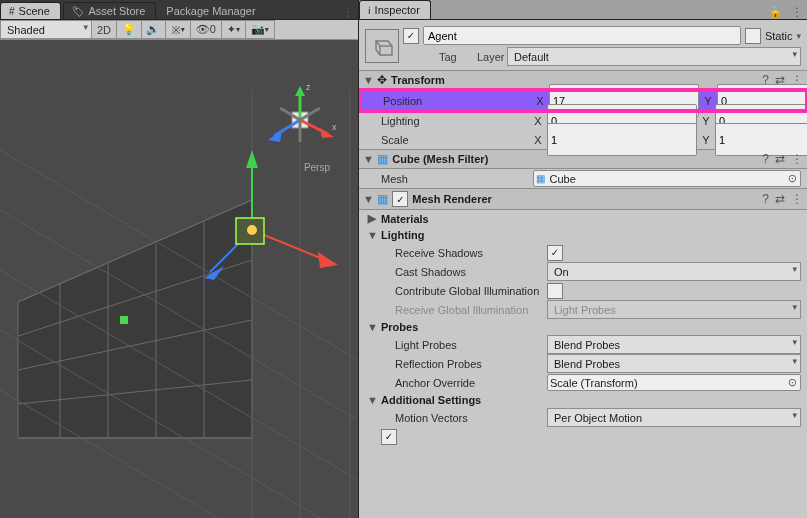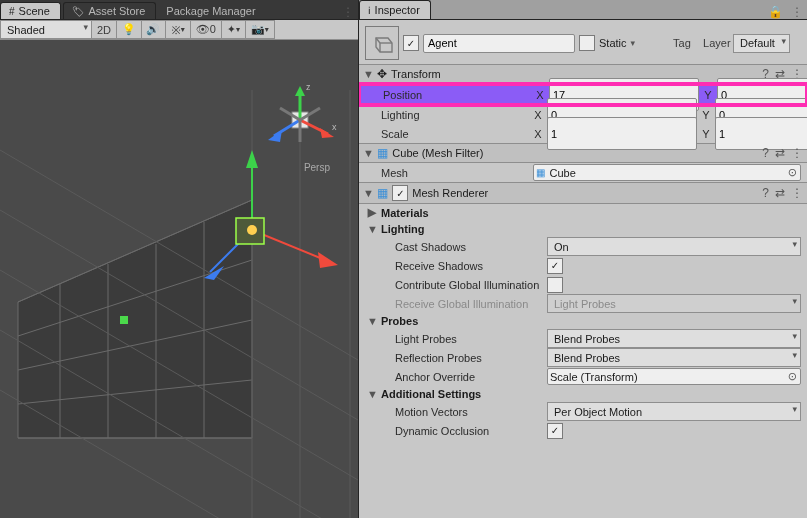--- a/index.html
+++ b/index.html
@@ -21,33 +21,33 @@
   .dropdown::after{content:"▾";position:absolute;right:3px;top:1px;font-size:9px;color:#555}
   .tool-btn{background:#c8c8c8;border:1px solid #8e8e8e;border-left:none;padding:1px 5px;height:15px;display:flex;align-items:center;cursor:pointer;color:#3a3a3a;font-size:11px}
   
   .viewport{flex:1;position:relative;background:#4a4a4a;overflow:hidden}
   .viewport svg{position:absolute;left:0;top:0}
   .persp{position:absolute;right:28px;top:122px;color:#aaa;font-size:10px}
   
   .insp-body{padding:2px 0 0 0}
   .header-row{display:flex;align-items:center;padding:4px 6px;gap:4px;background:#c8c8c8}
   .cube-outline{width:32px;height:32px;border:1px solid #7a7a7a;display:flex;align-items:center;justify-content:center;color:#7a7a7a;font-size:18px}
-  .name-col{flex:1;display:flex;flex-direction:row;gap:2px}
+  .name-col{flex:1;display:flex;flex-direction:column;gap:2px}
   .name-row{display:flex;align-items:center;gap:4px}
   .chk{width:14px;height:14px;border:1px solid #7a7a7a;background:#eee;display:inline-flex;align-items:center;justify-content:center;font-size:10px;cursor:pointer;color:#222}
   .chk.checked::before{content:"✓"}
   .text-input{flex:1;background:#efefef;border:1px solid #8a8a8a;padding:1px 4px;height:15px;font-family:inherit;font-size:11px;border-radius:2px}
   .tag-row{display:flex;align-items:center;gap:4px;font-size:11px;padding-left:36px}
   .tag-row .lbl{width:26px;color:#3a3a3a}
   .tag-row .dropdown,.layer-dd{flex:1;background:#dedede}
-  .layer-lbl{width:36px;text-align:center;}
+  .layer-lbl{width:36px;text-align:center;margin-left:8px}
   
   .comp-hdr{display:flex;align-items:center;background:#c0c0c0;border-top:1px solid #8e8e8e;border-bottom:1px solid #8e8e8e;padding:2px 4px;gap:4px}
   .fold{width:10px;color:#555;cursor:pointer;user-select:none;text-align:center}
-  .comp-hdr .title{font-weight:normal}
+  .comp-hdr .title{font-weight:bold}
   .hdr-icons{display:flex;gap:6px;color:#555;font-size:12px}
   .hdr-icons span{cursor:pointer}
   .comp-icon{font-size:12px}
   
   .prop{display:flex;align-items:center;padding:0 6px 0 22px;height:19px;gap:2px}
   .prop .pl1{padding-left:14px}
   .prop-label{flex:0 0 150px;color:#2a2a2a}
   .prop-label.dim{color:#8a8a8a}
   .xyz{flex:1;display:flex;gap:4px;align-items:center}
   .axis-lbl{width:10px;text-align:center;color:#2a2a2a}
@@ -277,30 +277,30 @@
       <div class="subhdr">
           <span class="fold">▶</span>
           <span>Materials</span>
         </div>
       <div class="subhdr">
           <span class="fold">▼</span>
           <span>Lighting</span>
         </div>
 
       <div class="prop">
+          <span class="prop-label pl1">Receive Shadows</span>
+          <span class="chk checked"></span>
+        </div>
+      <div class="prop">
           <span class="prop-label pl1">Cast Shadows</span>
           <div class="dropdown wide-dd">
             <span>On</span>
           </div>
         </div>
       <div class="prop">
-          <span class="prop-label pl1">Receive Shadows</span>
-          <span class="chk checked"></span>
-        </div>
-      <div class="prop">
           <span class="prop-label pl1" style="overflow:hidden;white-space:nowrap">Contribute Global Illumination</span>
           <span class="chk"></span>
         </div>
       <div class="prop">
           <span class="prop-label pl1 dim" style="overflow:hidden;white-space:nowrap">Receive Global Illumination</span>
           <div class="dropdown wide-dd" style="background:#cfcfcf;color:#8a8a8a">
             <span>Light Probes</span>
           </div>
         </div>
 
@@ -331,19 +331,18 @@
           <span class="fold">▼</span>
           <span>Additional Settings</span>
         </div>
       <div class="prop">
           <span class="prop-label pl1">Motion Vectors</span>
           <div class="dropdown wide-dd">
             <span>Per Object Motion</span>
           </div>
         </div>
       <div class="prop">
-          <span class="prop-label pl1">Dynamic Occlusion</span>
           <span class="chk checked"></span>
         </div>
 
     </div>
   </div>
 </div>
 
 </body></html>

